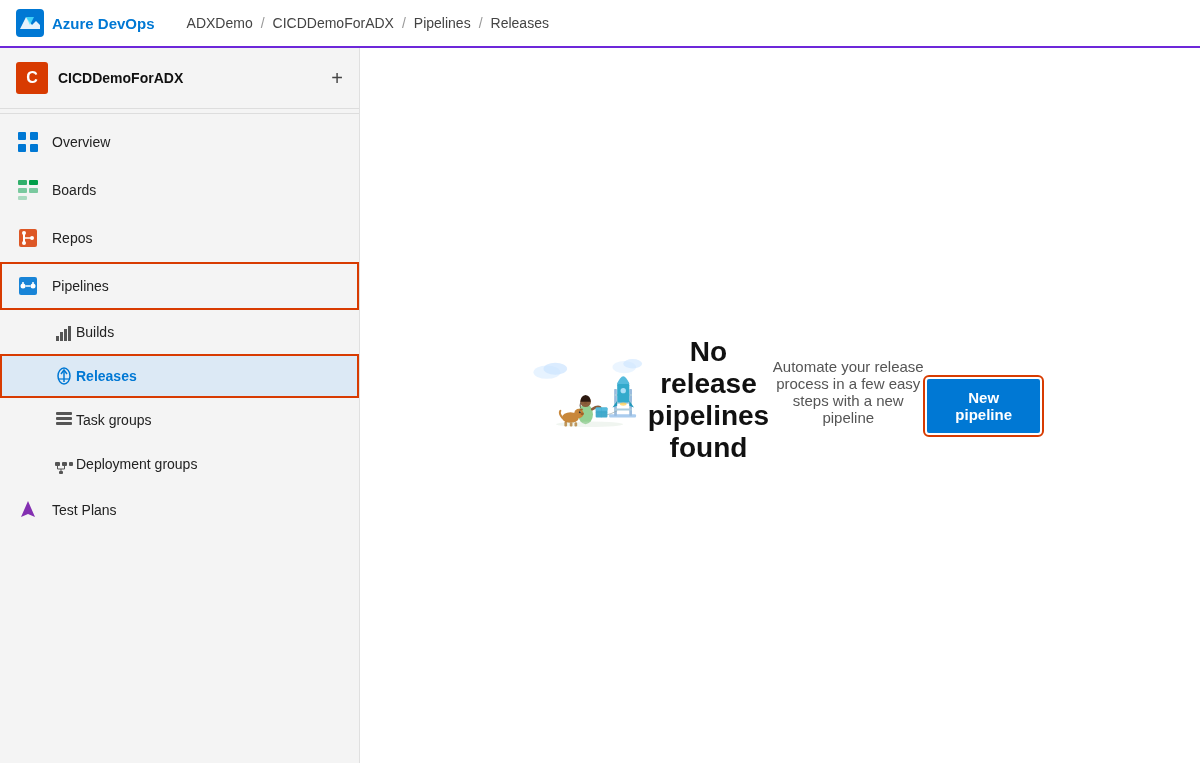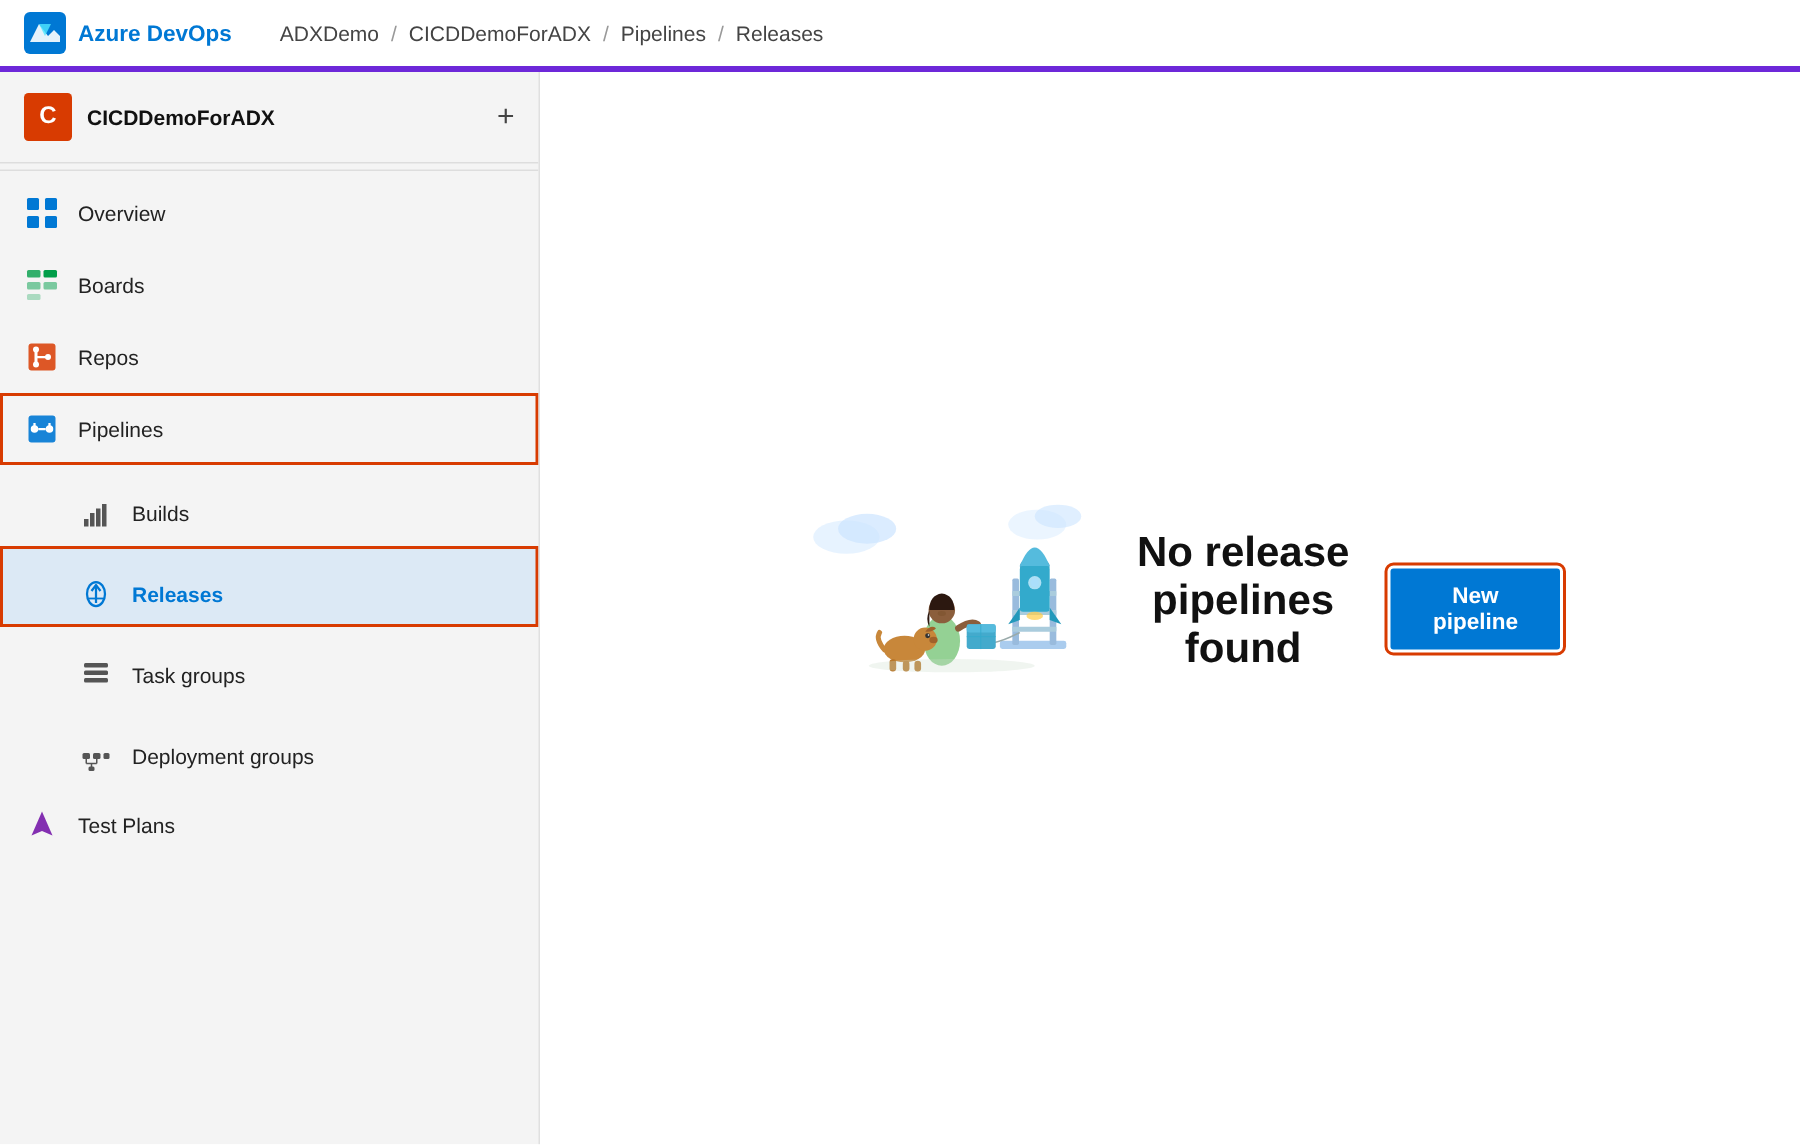--- a/index.html
+++ b/index.html
@@ -4,21 +4,21 @@
   <style>
     * { box-sizing: border-box; margin: 0; padding: 0; }
     body { font-family: 'Segoe UI', sans-serif; background: #fff; display: flex; flex-direction: column; height: 763px; overflow: hidden; }
 
     
     .topbar {
       display: flex;
       align-items: center;
       height: 48px;
       background: #fff;
-      border-bottom: 4px solid #6d28d9;
+      border-bottom: 2px solid #6d28d9;
       padding: 0 16px;
       flex-shrink: 0;
     }
     .topbar-logo {
       display: flex;
       align-items: center;
       gap: 8px;
       color: #0078d4;
       font-weight: 600;
       font-size: 15px;
@@ -122,22 +122,22 @@
       display: flex;
       align-items: center;
       justify-content: center;
       flex-shrink: 0;
     }
 
     
     .nav-sub-item {
       display: flex;
       align-items: center;
-      gap: 12px;
-      padding: 20px 16px 10px 52px;
+      gap: 0;
+      padding: 10px 16px 10px 52px;
       cursor: pointer;
       font-size: 14px;
       color: #222;
     }
     .nav-sub-item.active-sub {
       background: #dce9f5;
       font-weight: 600;
       color: #0078d4;
     }
     .nav-sub-item.highlighted-sub {
@@ -406,16 +406,17 @@
         <rect x="132" y="207" width="8" height="15" rx="4" fill="#b8772a"></rect>
         <rect x="148" y="209" width="8" height="13" rx="4" fill="#b8772a"></rect>
         <rect x="162" y="209" width="8" height="13" rx="4" fill="#b8772a"></rect>
 
         <path d="M126 196 Q115 183 120 175" stroke="#c8873a" stroke-width="6" stroke-linecap="round"></path>
 
         <ellipse cx="207" cy="215" rx="100" ry="8" fill="#ccddcc" opacity="0.3"></ellipse>
       </svg>
 
       <h1 class="empty-state-title">No release pipelines found</h1>
+      <p class="empty-state-subtitle">Automate your release process in a few easy steps with a new pipeline</p>
       <button class="new-pipeline-btn">New pipeline</button>
     </div>
   </main>
 </div>
 
 </body></html>

